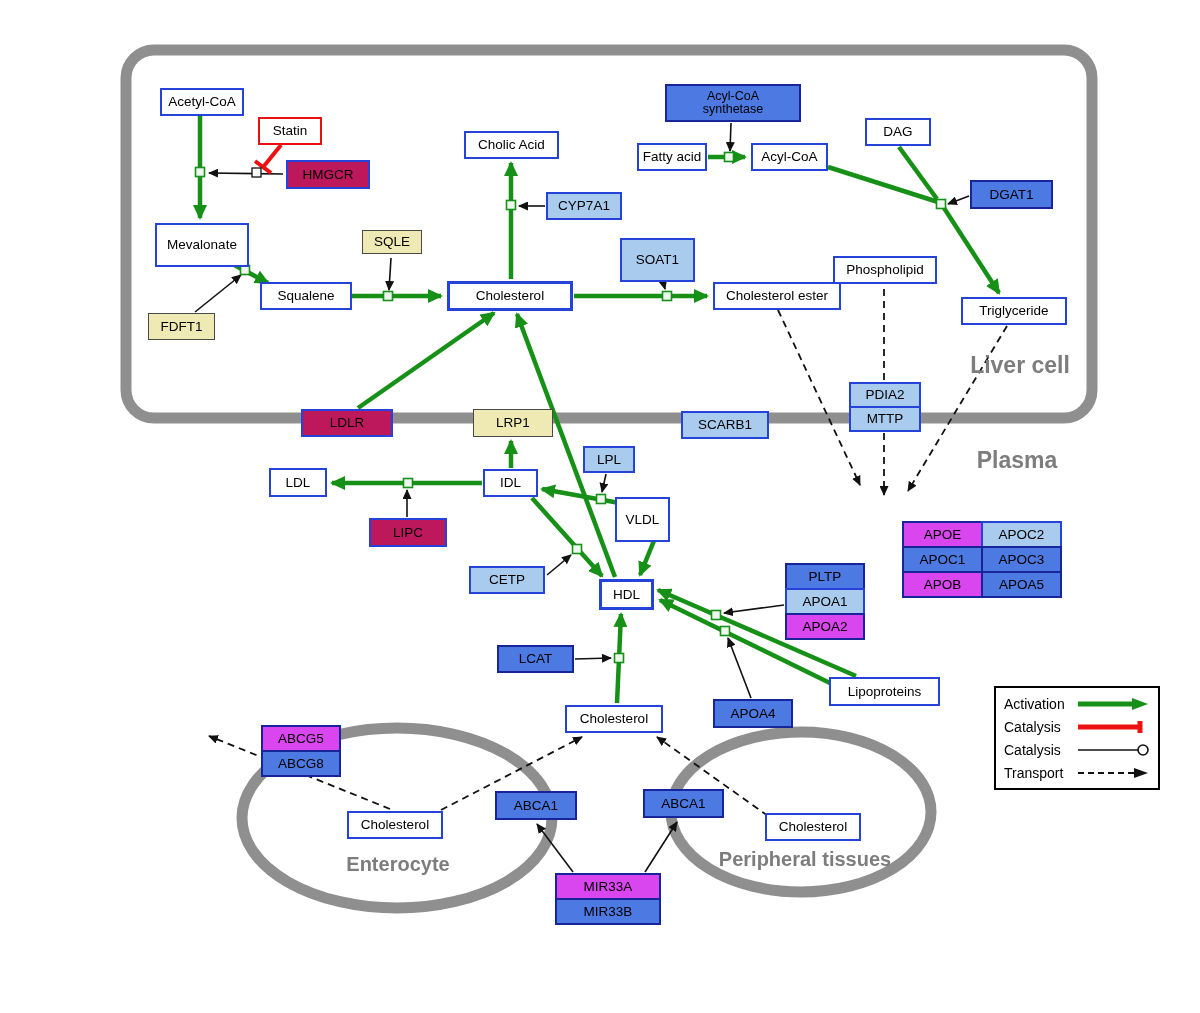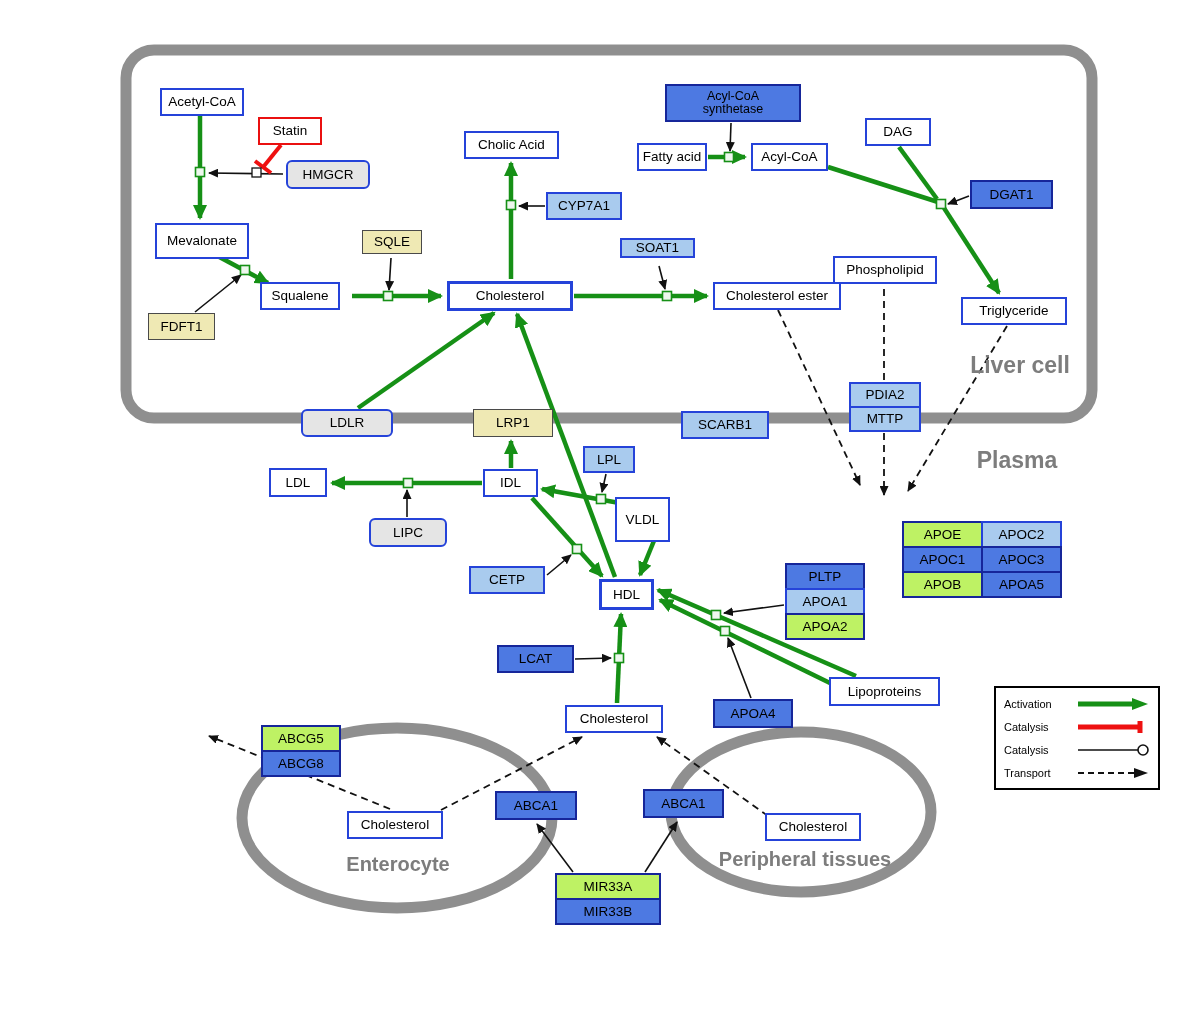--- a/index.html
+++ b/index.html
@@ -9,36 +9,36 @@
   .memb{fill:none;stroke:#8f8f8f;stroke-width:11;}
   .act{stroke:#169016;stroke-width:4.5;fill:none;}
   .cat{stroke:#111;stroke-width:1.6;fill:none;}
   .trans{stroke:#111;stroke-width:1.8;stroke-dasharray:7 5;fill:none;}
   .inh{stroke:#ee1111;stroke-width:4;fill:none;}
   .rx{fill:#eef7ee;stroke:#169016;stroke-width:1.6;}
   .port{fill:#fff;stroke:#111;stroke-width:1.3;}
   .node{position:absolute;box-sizing:border-box;display:flex;align-items:center;
         justify-content:center;text-align:center;background:#fff;
         border:2px solid #2543d9;font-size:13.5px;color:#000;line-height:1.02;}
-  .yellow{background:#e5e5e5;border-radius:6px;}
+  .yellow{background:#be185d;}
   .pale{background:#efe9b4;border:1.5px solid #4a4a4a;}
   .lblue{background:#a9cbee;}
   .mblue{background:#4d79e2;border-color:#16269a;}
-  .dblue{background:#bef264;border-color:#16269a;}
+  .dblue{background:#d946ef;border-color:#16269a;}
   .thick{border-width:3px;}
   .redb{border-color:#ea1010;border-width:2.5px;}
   .comp-label{position:absolute;font-weight:bold;color:#7d7d7d;text-align:center;}
   .big{font-size:23px;}
   .mid{font-size:20px;}
   #legend{position:absolute;left:994px;top:686px;width:166px;height:104px;
           border:2px solid #000;background:#fff;box-sizing:border-box;
           display:flex;flex-direction:column;justify-content:space-around;
           padding:4px 8px;}
   .lg-row{display:flex;align-items:center;justify-content:space-between;
-          font-size:11px;color:#000;}
+          font-size:14px;color:#000;}
 </style>
 </head>
 <body>
 
 <div id="stage">
 
 <svg id="edges" viewBox="0 0 1200 1013">
   <defs>
     <marker id="ag" markerUnits="userSpaceOnUse" markerWidth="16" markerHeight="14" refX="13" refY="7" orient="auto">
       <path d="M0,0 L15,7 L0,14 Z" fill="#169016"></path>
@@ -110,28 +110,28 @@
   <rect class="rx" x="403.5" y="478.5" width="9" height="9"></rect>
   <rect class="rx" x="720.5" y="626.5" width="9" height="9"></rect>
   <rect class="rx" x="711.5" y="610.5" width="9" height="9"></rect>
   <rect class="rx" x="614.5" y="653.5" width="9" height="9"></rect>
   <rect class="port" x="252" y="168" width="9" height="9"></rect>
 </svg>
 
 <div class="node" style="left:160px;top:88px;width:84px;height:28px">Acetyl-CoA</div>
 <div class="node redb" style="left:258px;top:117px;width:64px;height:28px">Statin</div>
 <div class="node yellow" style="left:286px;top:160px;width:84px;height:29px">HMGCR</div>
-<div class="node" style="left:155px;top:223px;width:94px;height:36px">Mevalonate</div>
+<div class="node" style="left:155px;top:223px;width:94px;height:44px">Mevalonate</div>
 <div class="node pale" style="left:362px;top:230px;width:60px;height:24px">SQLE</div>
 <div class="node pale" style="left:148px;top:313px;width:67px;height:27px">FDFT1</div>
-<div class="node" style="left:260px;top:282px;width:80px;height:28px">Squalene</div>
+<div class="node" style="left:260px;top:282px;width:92px;height:28px">Squalene</div>
 <div class="node" style="left:464px;top:131px;width:95px;height:28px">Cholic Acid</div>
 <div class="node lblue" style="left:546px;top:192px;width:76px;height:28px">CYP7A1</div>
 <div class="node thick" style="left:447px;top:281px;width:126px;height:30px">Cholesterol</div>
-<div class="node lblue" style="left:620px;top:238px;width:75px;height:20px">SOAT1</div>
+<div class="node lblue" style="left:620px;top:238px;width:75px;height:44px">SOAT1</div>
 <div class="node" style="left:713px;top:282px;width:128px;height:28px">Cholesterol ester</div>
 <div class="node mblue" style="left:665px;top:84px;width:136px;height:38px;flex-direction:column">
   <div style="font-size:12.5px">Acyl-CoA</div>
   <div style="font-size:12.5px">synthetase</div>
 </div>
 <div class="node" style="left:637px;top:143px;width:70px;height:28px">Fatty acid</div>
 <div class="node" style="left:751px;top:143px;width:77px;height:28px">Acyl-CoA</div>
 <div class="node" style="left:865px;top:118px;width:66px;height:28px">DAG</div>
 <div class="node mblue" style="left:970px;top:180px;width:83px;height:29px">DGAT1</div>
 <div class="node" style="left:833px;top:256px;width:104px;height:28px">Phospholipid</div>

